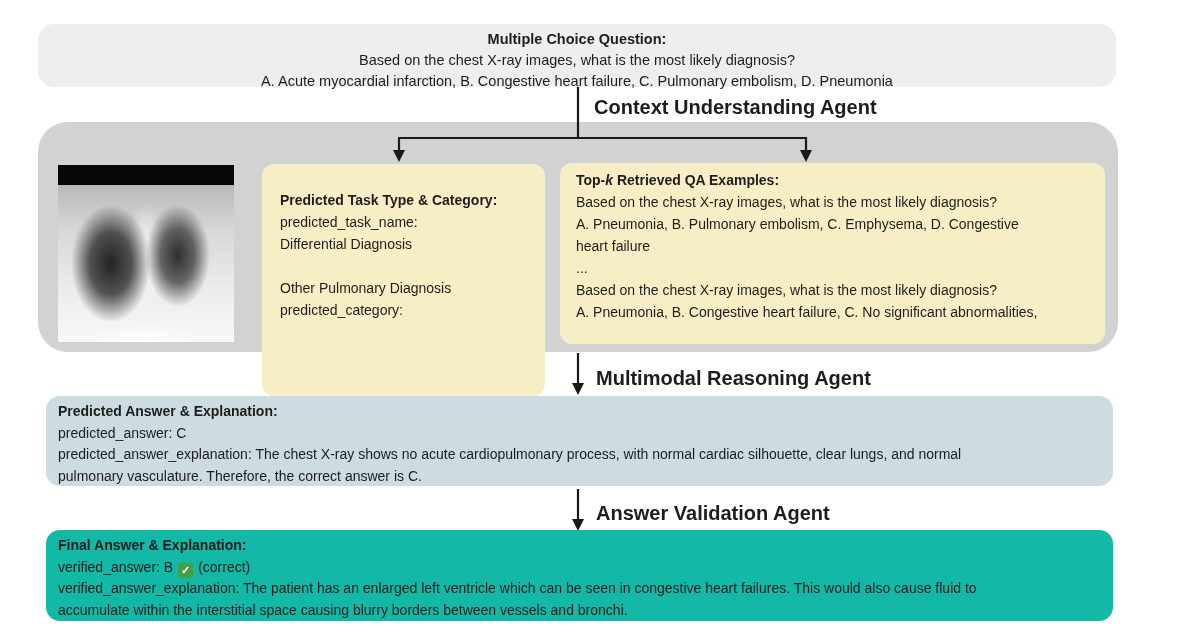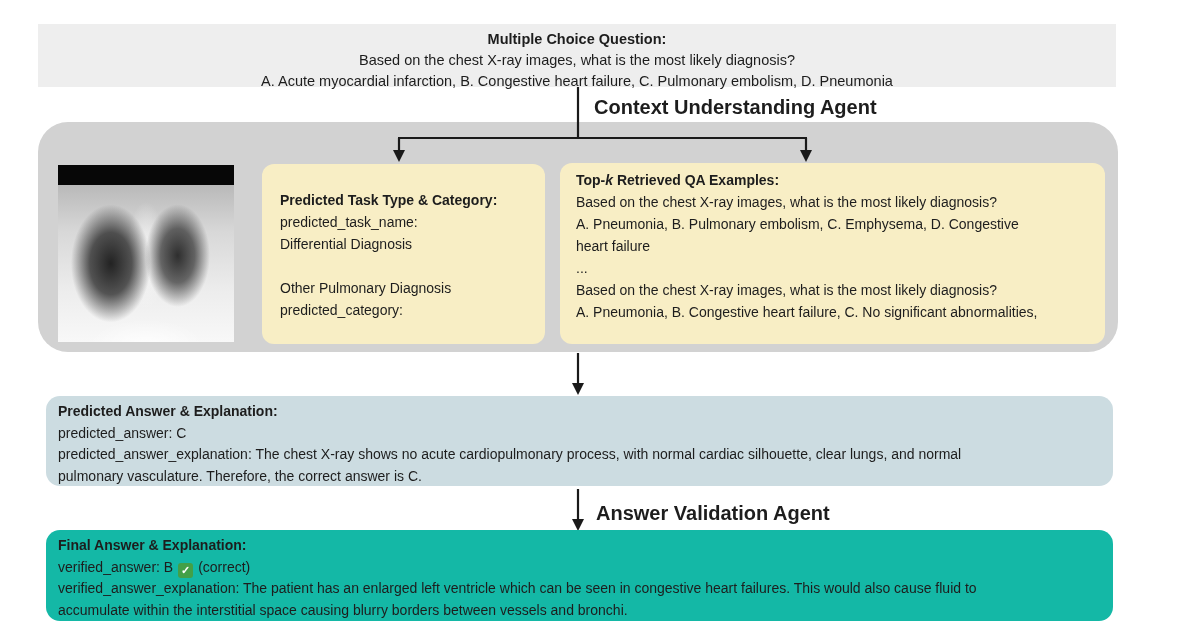--- a/index.html
+++ b/index.html
@@ -4,21 +4,21 @@
 <style>
   html, body { margin:0; padding:0; background:#ffffff; }
   .canvas {
     position:relative; width:1178px; height:631px; background:#ffffff;
     font-family:"Liberation Sans", sans-serif; color:#1d1d1d; overflow:hidden;
   }
 
   
   .q-box {
     position:absolute; left:38px; top:24px; width:1078px; height:63px;
-    background:#eeeeee; border-radius:0; box-sizing:border-box;
+    background:#eeeeee; border-radius:16px; box-sizing:border-box;
     text-align:center; font-size:14.5px; line-height:21px; padding-top:5px;
   }
   .q-title { font-weight:bold; }
 
   
   .connectors { position:absolute; left:0; top:0; }
 
   
   .agent-label { position:absolute; font-weight:bold; font-size:20px; white-space:nowrap; }
   .agent-label.context   { left:594px; top:96px; }
@@ -42,21 +42,21 @@
       radial-gradient(70px 34px at 50% 104%, rgba(255,255,255,0.95) 0%, rgba(255,255,255,0) 85%),
       radial-gradient(22px 60px at 50% 45%, rgba(250,250,250,0.85) 0%, rgba(250,250,250,0) 90%),
       linear-gradient(180deg, #b9b9b9 0%, #d8d8d8 30%, #ededed 68%, #f8f8f8 100%);
   }
 
   
   .note-box {
     position:absolute; background:#f8eec5; border-radius:12px; box-sizing:border-box;
     font-size:14px; line-height:22px;
   }
-  .task-box { left:262px; top:164px; width:283px; height:180px; padding:25px 14px 0 18px; }
+  .task-box { left:262px; top:164px; width:283px; height:232px; padding:25px 14px 0 18px; }
   .retr-box { left:560px; top:163px; width:545px; height:181px; padding:6px 14px 0 16px; }
   .note-title { font-weight:bold; }
   .k-italic { font-style:italic; }
   .line { white-space:nowrap; }
   .line.empty { min-height:22px; }
 
   
   .ans-box {
     position:absolute; left:46px; width:1067px; box-sizing:border-box;
     border-radius:14px; font-size:14px; line-height:21.5px; padding:5px 12px;
@@ -94,20 +94,21 @@
     </g>
     <g fill="#1a1a1a" stroke="none">
       <polygon points="393,150 405,150 399,162"></polygon>
       <polygon points="800,150 812,150 806,162"></polygon>
       <polygon points="572,383 584,383 578,395"></polygon>
       <polygon points="572,519 584,519 578,531"></polygon>
     </g>
   </svg>
 
   <div class="agent-label context">Context Understanding Agent</div>
+  <div class="agent-label reasoning">Multimodal Reasoning Agent</div>
   <div class="agent-label validation">Answer Validation Agent</div>
 
   <div class="xray">
     <div class="xray-bar"></div>
     <div class="xray-body"></div>
   </div>
 
   <div class="note-box task-box">
     <div class="note-title">Predicted Task Type &amp; Category:</div>
     <div class="line">predicted_task_name:</div>

